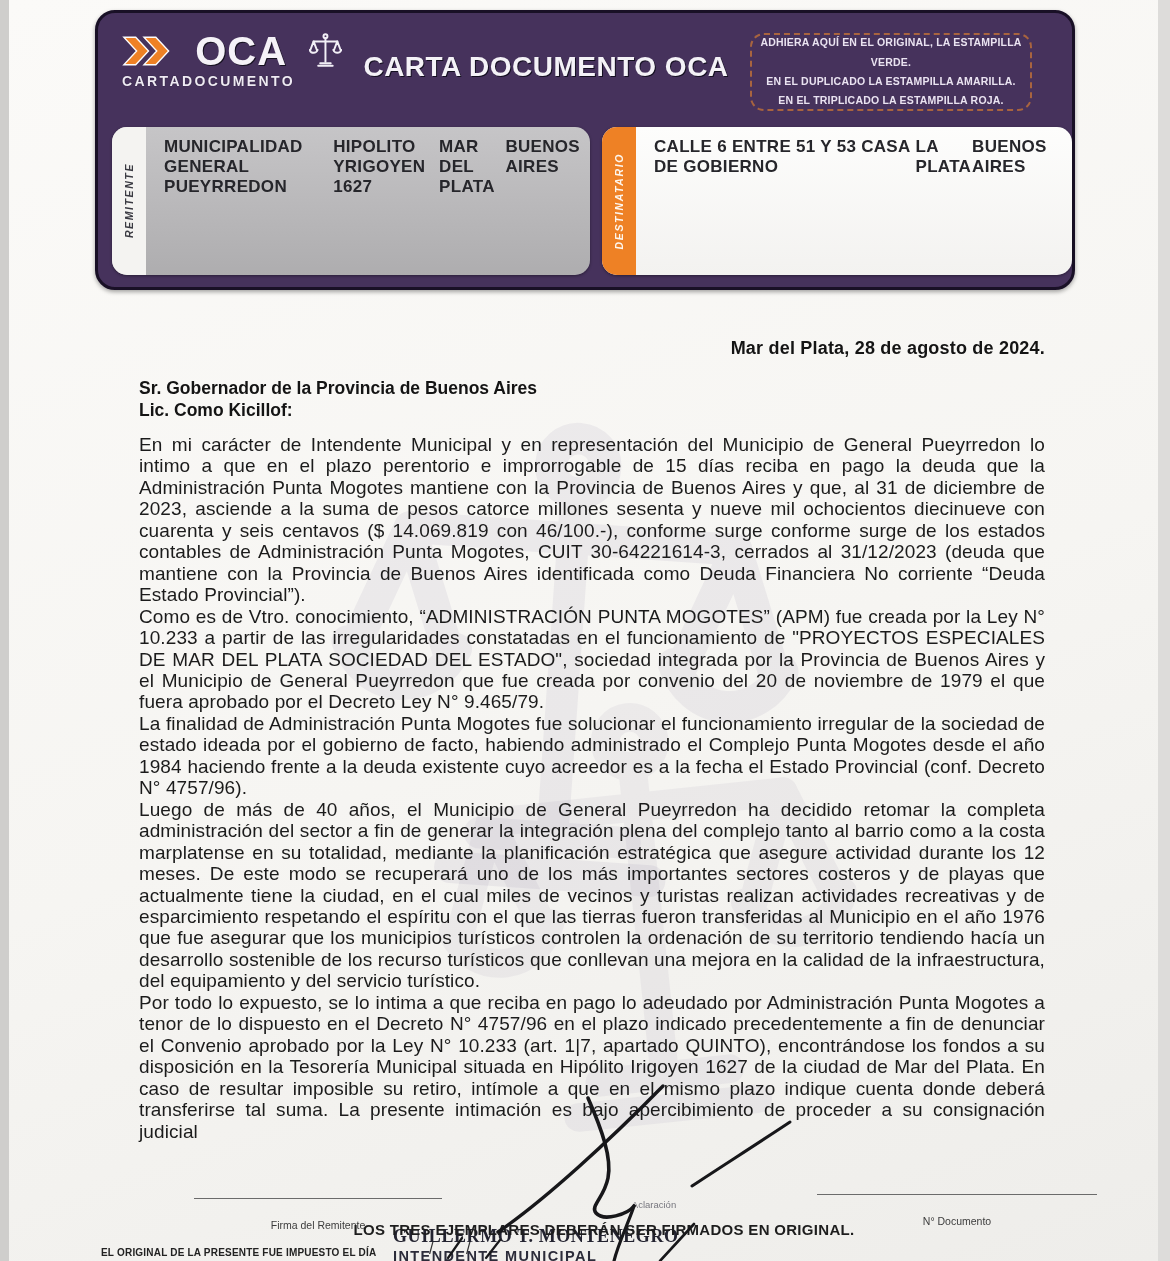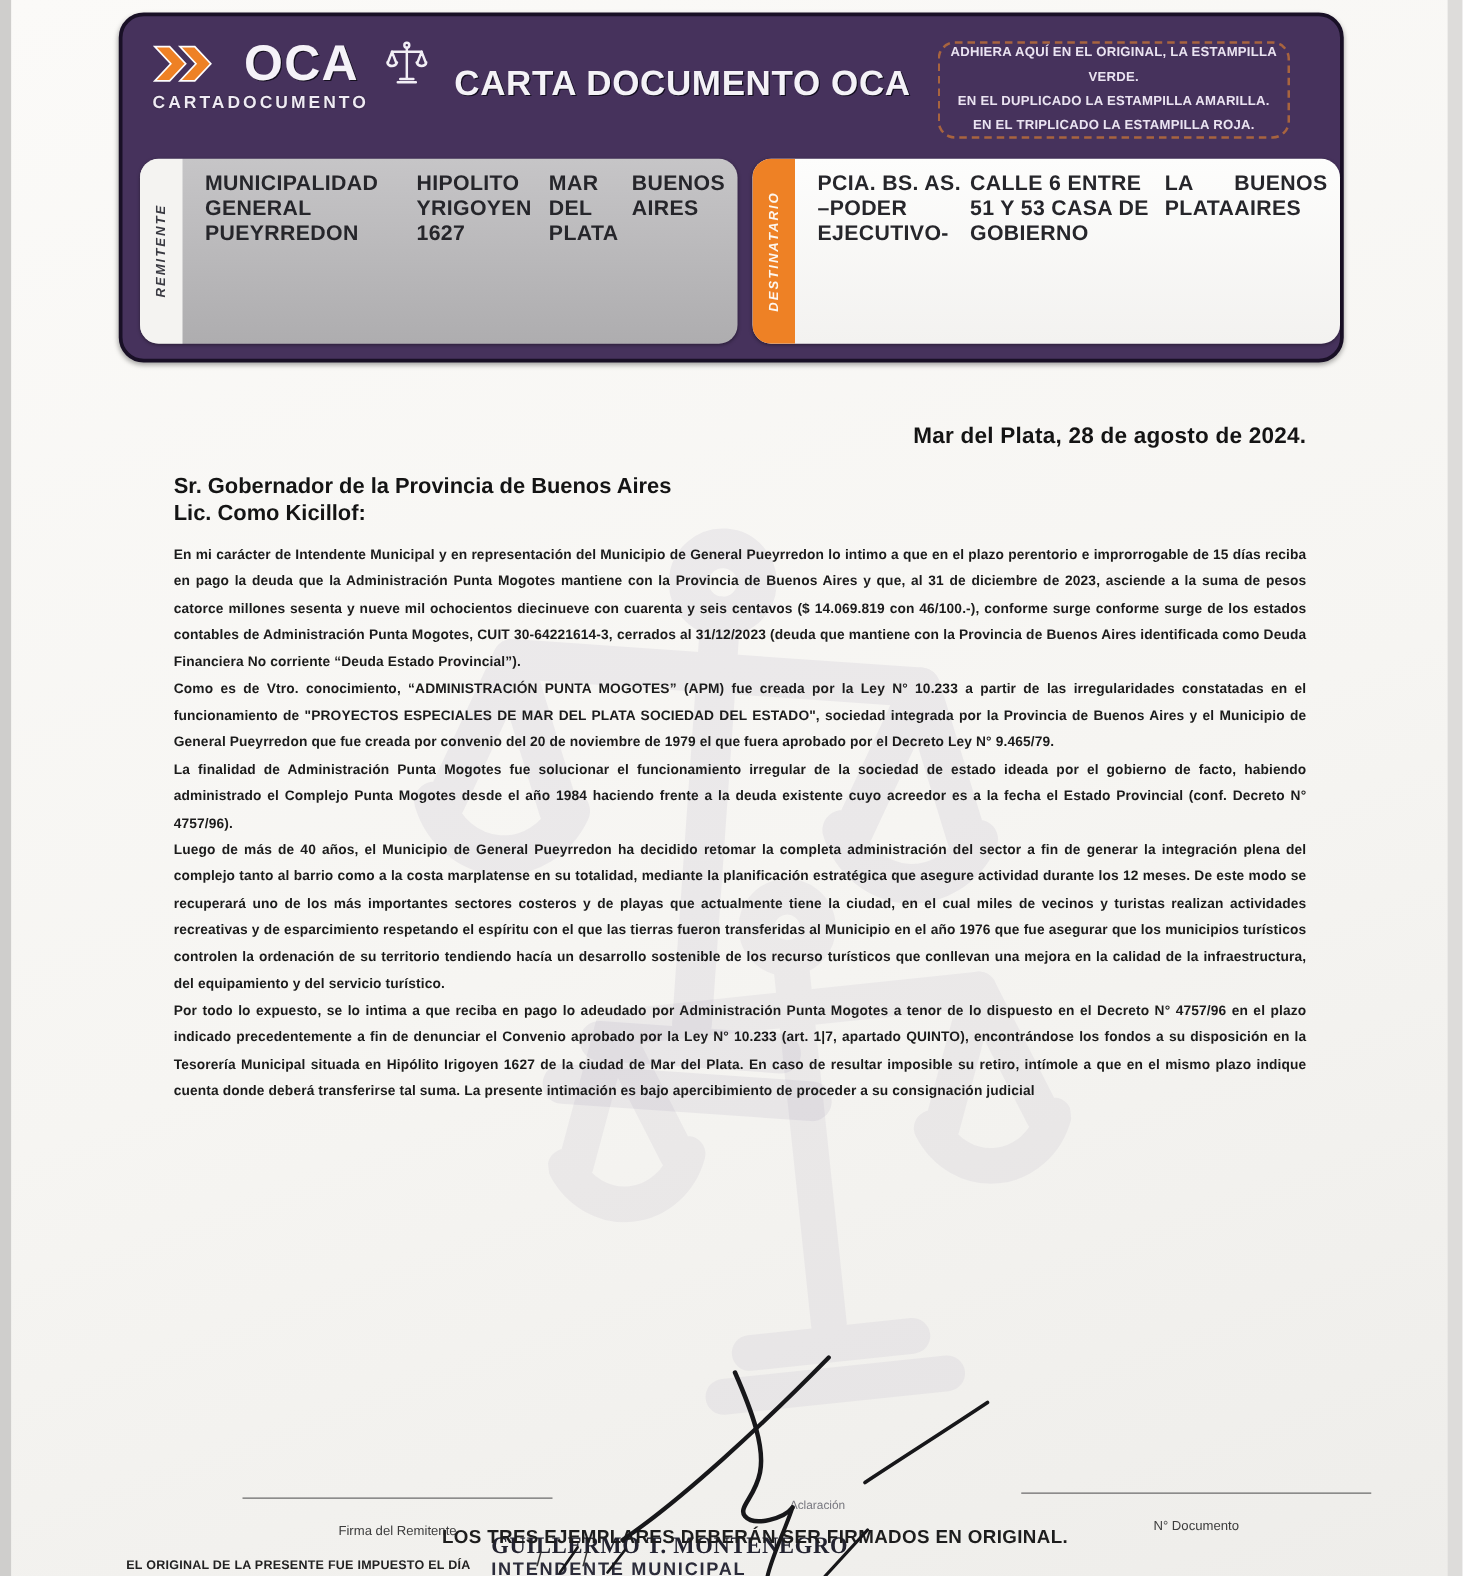--- a/index.html
+++ b/index.html
@@ -59,21 +59,21 @@
   .addr-lines{position:absolute;left:52px;top:10px;right:10px;bottom:8px;
     display:flex;flex-direction:row;justify-content:space-between;}
   .addr-line{position:relative;font-size:17px;font-weight:700;color:#26262b;letter-spacing:.3px;}
   .addr-line .cp{position:absolute;left:250px;top:0;}
   
   .letter{position:absolute;left:121px;top:326px;width:915px;color:#141414;}
   .dateline{position:absolute;left:470px;top:12px;width:445px;text-align:right;
     font-size:18px;font-weight:700;letter-spacing:.2px;}
   .salutation{position:absolute;left:9px;top:52px;font-size:17.5px;font-weight:700;line-height:1.25;}
   .bodytext{position:absolute;left:9px;top:108px;width:906px;
-    font-size:11px;font-weight:700;line-height:21.45px;text-align:justify;letter-spacing:.1px;
+    font-size:19px;font-weight:400;line-height:21.45px;text-align:justify;letter-spacing:.1px;
     color:#1b1b1b;}
   .bodytext p{margin:0;}
   
   .wm{position:absolute;pointer-events:none;}
   
   .sigline{position:absolute;border-top:1.5px solid #6b6b6b;text-align:center;
     font-size:10.5px;color:#3c3c3c;padding-top:20px;font-weight:400;}
   .sigline-left{left:185px;top:1198px;width:248px;}
   .sigline-right{left:808px;top:1194px;width:280px;}
   .aclaracion{position:absolute;left:430px;top:1199px;width:430px;text-align:center;
@@ -140,21 +140,20 @@
           </div>
           <div class="addr-line">BUENOS AIRES</div>
         </div>
       </div>
 
       <div class="addr addr-recipient">
         <div class="addr-strip strip-recipient">
           <span>DESTINATARIO</span>
         </div>
         <div class="addr-lines">
-          <div class="addr-line">PCIA. BS. AS. –PODER EJECUTIVO-</div>
           <div class="addr-line">CALLE 6 ENTRE 51 Y 53 CASA DE GOBIERNO</div>
           <div class="addr-line">
             <span>LA PLATA</span>
             <span class="cp">1900</span>
           </div>
           <div class="addr-line">BUENOS AIRES</div>
         </div>
       </div>
     </div>
 

